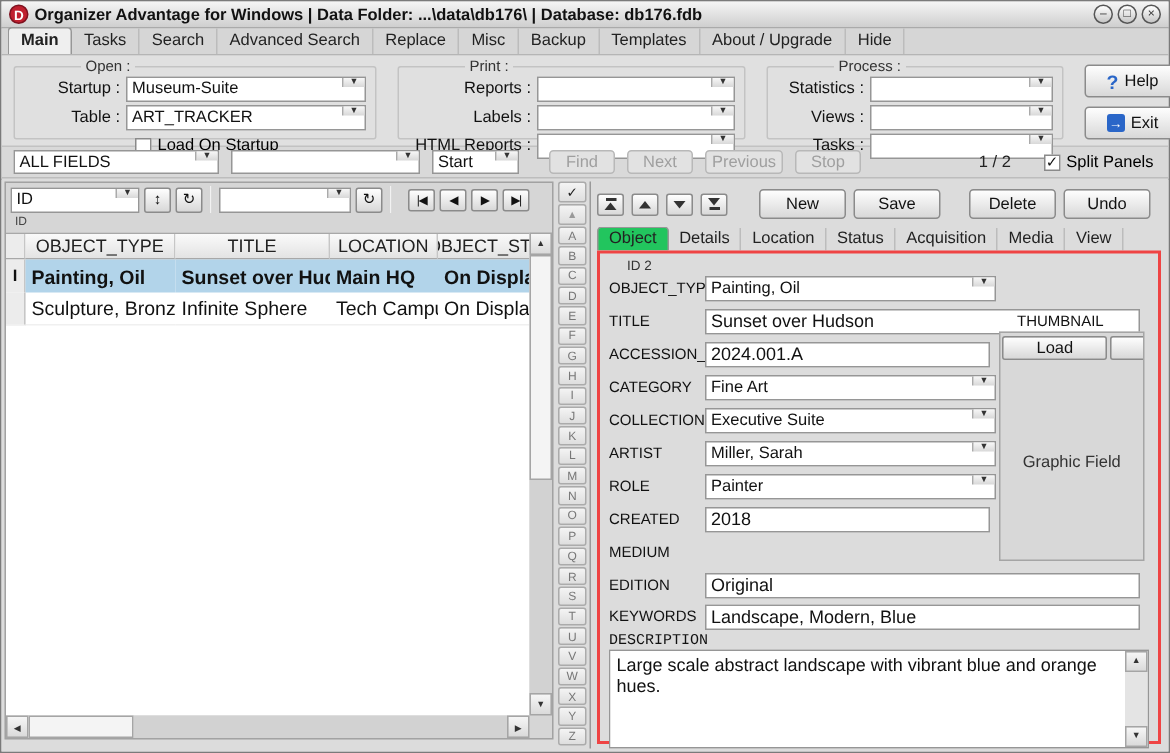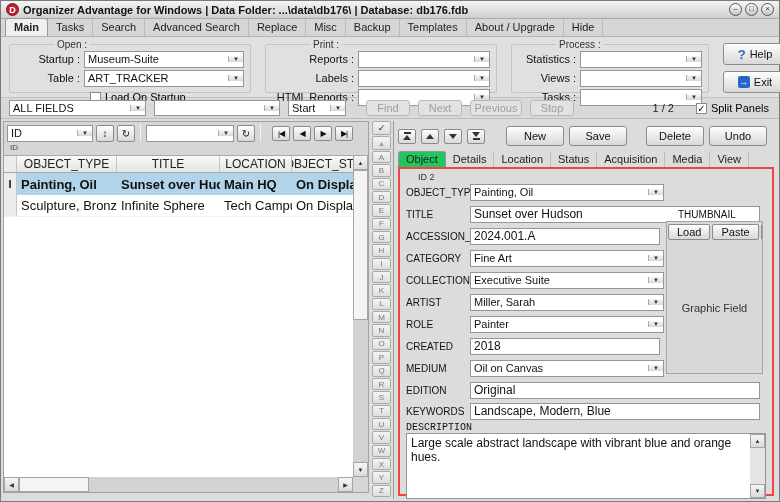--- a/index.html
+++ b/index.html
@@ -22,21 +22,21 @@
   
   .toolbar { height:61px; background:#e0e0e0; display:flex; gap:14px; padding:2px 8px 4px; border-bottom:1px solid #c2c2c2; }
   fieldset.group { border:1px solid #c3c3c3; border-radius:2px; padding:0 6px 2px; background:#e0e0e0; }
   fieldset.group legend { font-size:10px; color:#333; padding:0 3px;margin-left:38px; }
   .trow { display:flex; align-items:center; height:18px; margin-bottom:1px; }
   .trow .tlabel { text-align:right; padding-right:4px; color:#111; white-space:nowrap; }
   .open-group .tlabel { width:68px; }
   .print-group .tlabel { width:86px; }
   .process-group .tlabel { width:62px; }
 
-  .combo { display:flex; height:17px; border:1px solid #969696; background:#fff; align-items:center; }
+  .combo { display:flex; height:17px; border:1px solid #969696; background:#fff; align-items:flex-start; }
   .combo-text { flex:1; padding:1px 3px; font-size:11px; color:#111; white-space:nowrap; overflow:hidden; line-height:13px; }
   .combo-btn { width:15px; background:linear-gradient(#f7f7f7,#d8d8d8); border-left:1px solid #aaa; color:#333; font-size:6px; display:flex; align-items:center; justify-content:center; }
 
   .cb { width:11px; height:11px; background:#fff; border:1px solid #8a8a8a; font-size:10px; line-height:10px; text-align:center; color:#111; flex:0 0 auto; }
   .startup-row { margin-left:74px; gap:4px; }
 
   .side-btns { margin-left:auto; display:flex; flex-direction:column; gap:6px; padding:4px 4px 0 0; }
   .btn { background:linear-gradient(#fefefe,#d8d8d8); border:1px solid #8b8b8b; border-radius:3px; color:#111; font-size:11px; display:inline-flex; align-items:center; justify-content:center; gap:4px; }
   .side-btns .btn { width:64px; height:22px; }
   .help-q { color:#2a66c8; font-weight:bold; font-size:13px; }
@@ -106,21 +106,21 @@
   .w-wide { width:290px; }
   .desc-label { font-size:10px; color:#111; height:11px;font-family:Liberation Mono, monospace; }
   .desc-box { position:relative; height:66px; border:1px solid #969696; background:#fff; }
   .desc-text { position:absolute; left:0; top:0; right:15px; bottom:0; border:none; resize:none; font-family:"Liberation Sans",sans-serif; font-size:12px; color:#111; padding:2px 4px; background:#fff; overflow:hidden; }
   .desc-scroll { position:absolute; right:0; top:0; bottom:0; width:15px; background:#e4e4e4; display:flex; flex-direction:column; justify-content:space-between; }
 
   .thumb { position:absolute; left:266px; top:40px; width:97px; }
   .thumb-label { font-size:10px; color:#111; height:12px;margin-left:12px; }
   .thumb-box { height:153px; border:1px solid #a5a5a5; background:#d8d8d8; overflow:hidden; display:flex; flex-direction:column; }
   .thumb-btns { display:flex; gap:2px; padding:2px 1px; }
-  .thumb-btns .btn { height:16px; font-size:11px; padding:0 8px; border-radius:2px; }
+  .thumb-btns .btn { height:16px; font-size:11px; padding:0 22px; border-radius:2px; }
   .thumb-ph { flex:1; display:flex; align-items:center; justify-content:center; color:#333; font-size:11px; }
 </style>
 </head>
 <body>
 
 <div class="window">
 
   <div class="titlebar">
     <span class="app-icon">D</span>
     <span class="title-text">Organizer Advantage for Windows | Data Folder: ...\data\db176\ | Database: db176.fdb</span>
@@ -439,24 +439,20 @@
             <span class="combo-text">Painter</span>
             <span class="combo-btn">▼</span>
           </div>
         </div>
         <div class="frow">
           <span class="flabel">CREATED</span>
           <input class="tinput w-narrow" value="2018" style="">
         </div>
         <div class="frow">
           <span class="flabel">MEDIUM</span>
-          <div class="combo fcombo">
-            <span class="combo-text">Oil on Canvas</span>
-            <span class="combo-btn">▼</span>
-          </div>
         </div>
         <div class="frow" style="margin-bottom:3px">
           <span class="flabel">EDITION</span>
           <input class="tinput w-wide" value="Original" style="">
         </div>
         <div class="frow" style="margin-bottom:2px">
           <span class="flabel">KEYWORDS</span>
           <input class="tinput w-wide" value="Landscape, Modern, Blue" style="">
         </div>
 

